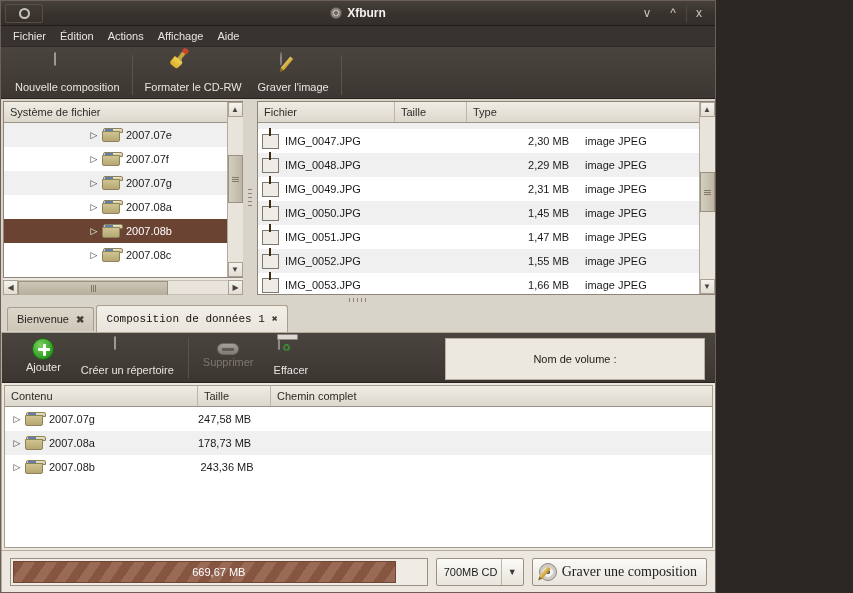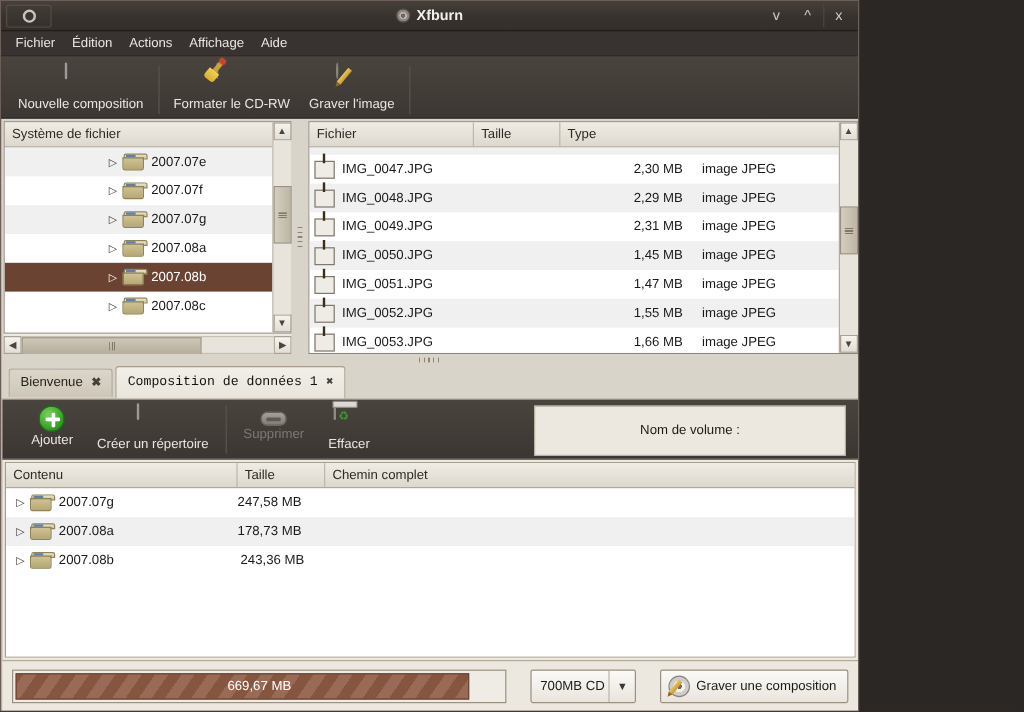--- a/index.html
+++ b/index.html
@@ -367,21 +367,21 @@
 
   .comp-list { flex: 1; display: flex; flex-direction: column; min-height: 0;
     background: #fff; border: 1px solid #a89e8f; margin: 2px; }
   .comp-rows { flex: 1; background: #fff; overflow: hidden; }
 
   
   .statusbar {
     height: 42px; flex: 0 0 42px;
     background: #ece8df;
     border-top: 1px solid #b5ab9c;
-    display: flex; align-items: center; padding: 0 8px; gap: 20px;
+    display: flex; align-items: center; padding: 0 8px; gap: 8px;
   }
   .progress {
     flex: 1; height: 28px; position: relative;
     background: #efece6; border: 1px solid #9a9183;
     padding: 2px;
   }
   .progress .fill {
     height: 100%; width: 93%;
     background-color: #8d5a43;
     background-image: repeating-linear-gradient(
@@ -404,21 +404,21 @@
   .combo .arw {
     width: 22px; height: 100%; display: flex;
     align-items: center; justify-content: center;
     border-left: 1px solid #bdb5a7; font-size: 9px; color: #3c3731;
   }
   .burn-btn {
     height: 28px; padding: 0 9px 0 6px;
     background: linear-gradient(to bottom,#fbfaf7,#e9e5dd);
     border: 1px solid #9a9183; border-radius: 2px;
     display: flex; align-items: center; gap: 5px;
-    font-size: 11px; color: #1d1b18;
+    font-size: 14px; color: #1d1b18; font-family: Liberation Serif, serif;
   }
   .burn-disc {
     width: 18px; height: 18px; border-radius: 50%;
     background: radial-gradient(circle at 50% 50%, #6e6862 0 18%, #f4f2f0 20% 42%, #d0ccc7 44% 100%);
     border: 1px solid #8b857f; position: relative;
   }
   .burn-disc .pencil { left: 3px; top: 2px; height: 13px; }
 </style>
 </head>
 <body>

